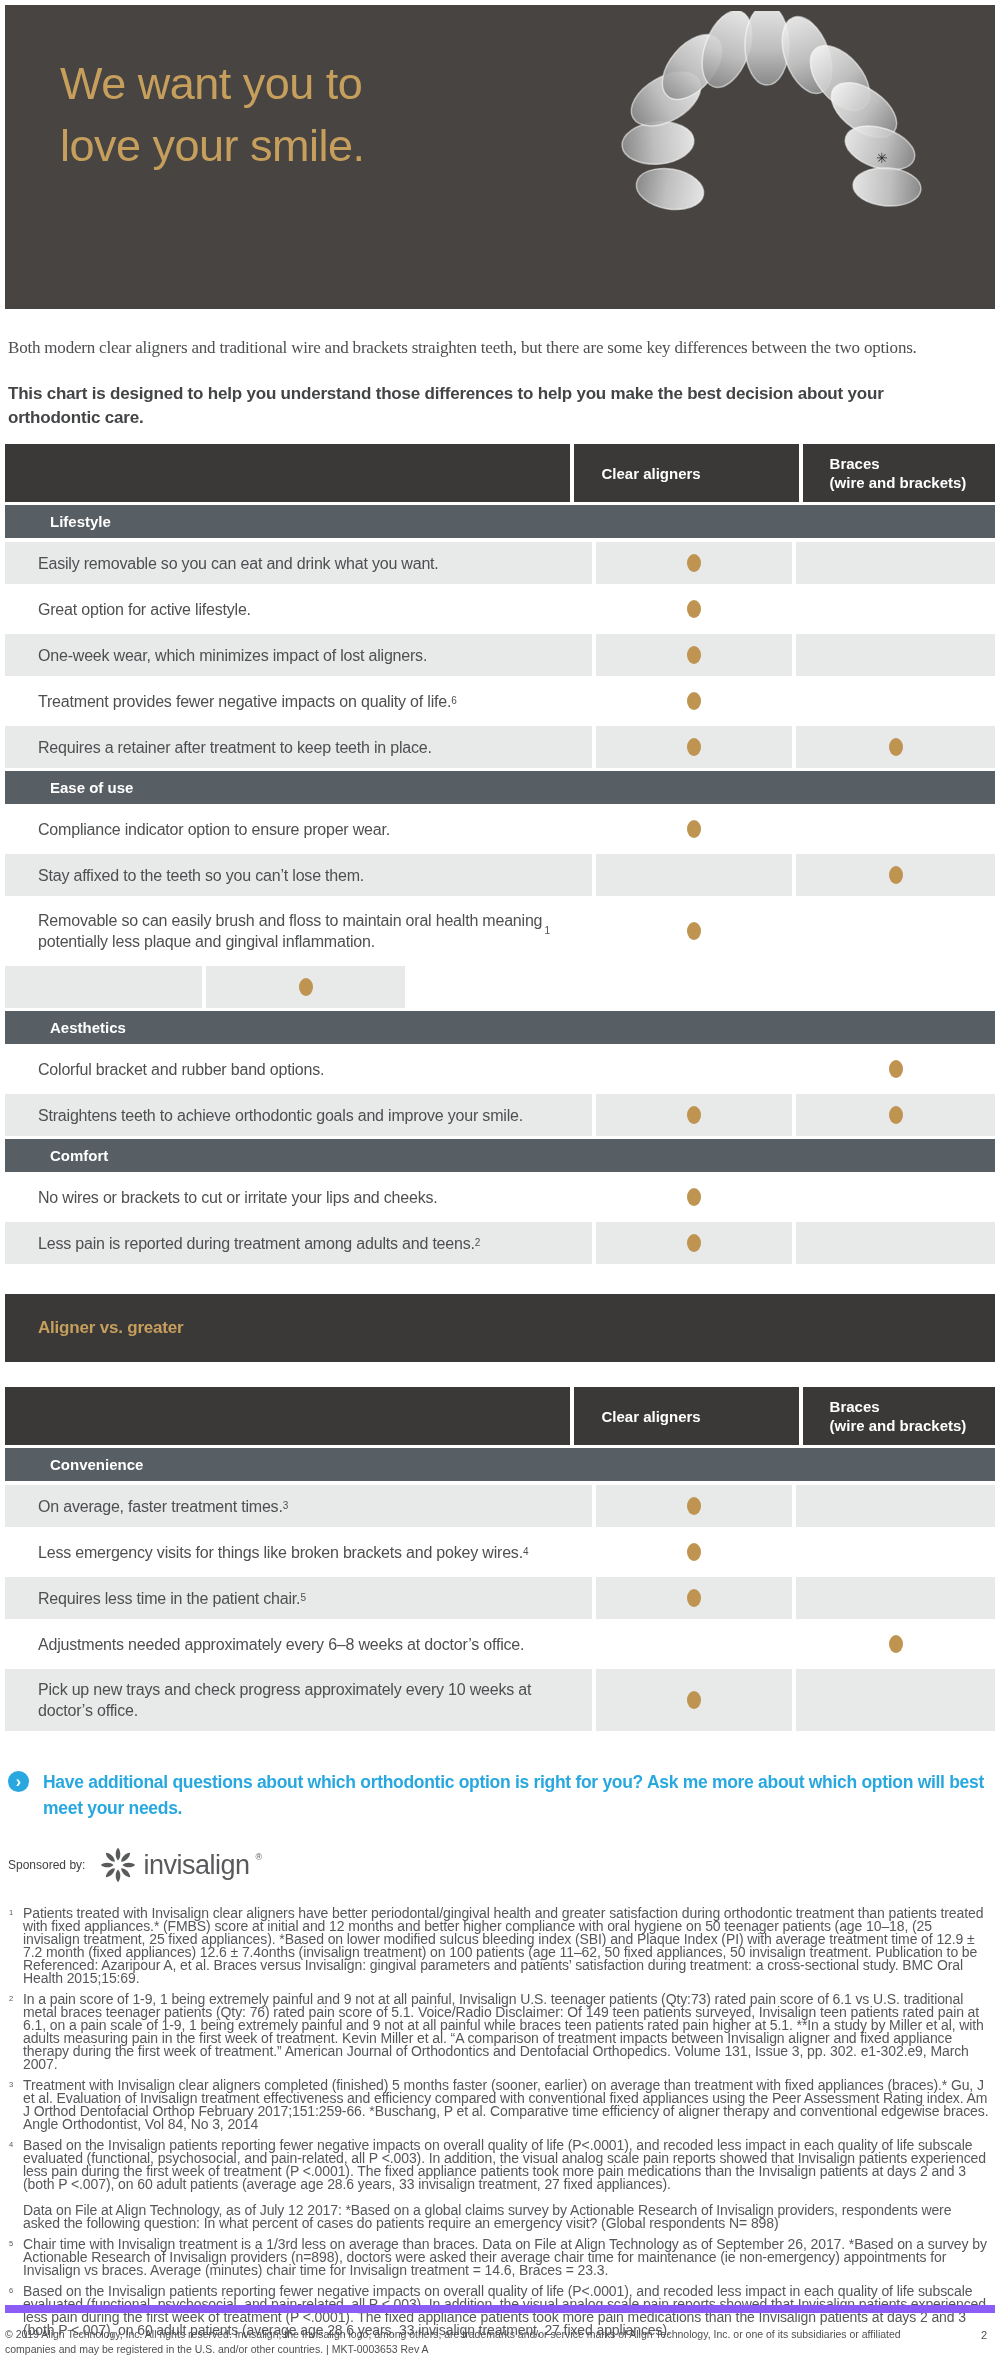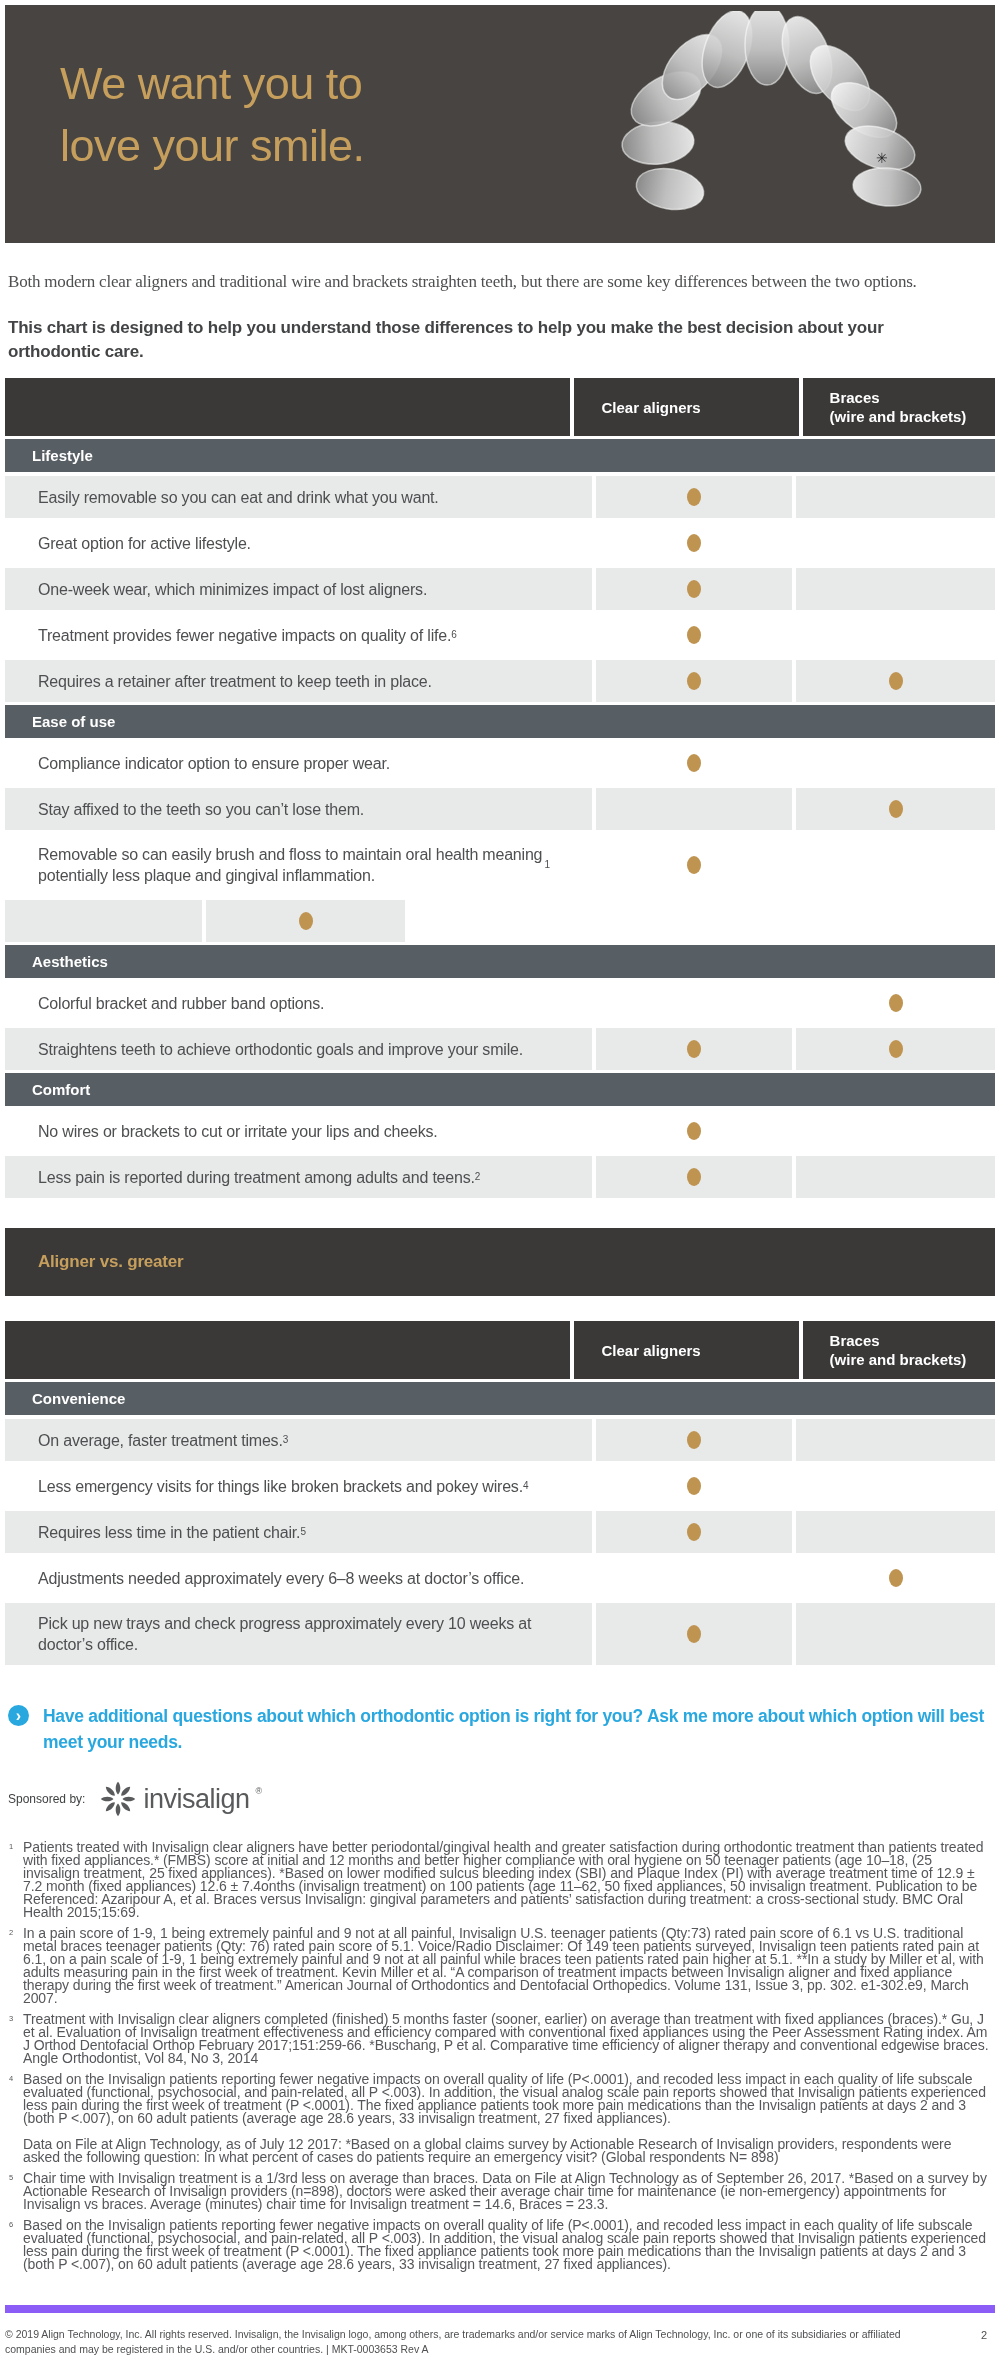--- a/index.html
+++ b/index.html
@@ -3,39 +3,39 @@
 <meta charset="utf-8">
 <style>
   * { margin:0; padding:0; box-sizing:border-box; }
   html,body { background:#ffffff; }
   body {
     width:1000px; height:2369px; position:relative;
     font-family:"Liberation Sans", sans-serif;
     color:#4e4f51; padding:5px 5px 0 5px; overflow:hidden;
   }
   .banner {
-    position:relative; width:990px; height:238px; background:#474441; overflow:hidden;
+    position:relative; width:990px; height:304px; background:#474441; overflow:hidden;
   }
   .banner-title {
     position:absolute; left:55px; top:48px;
     font-size:45px; line-height:62px; font-weight:400; letter-spacing:-0.5px;
     color:#c79f5d;
   }
   .banner-art { position:absolute; right:55px; top:6px; }
 
   .intro { margin:27px 3px 0 3px; font-size:17px; line-height:24px; letter-spacing:-0.2px; color:#4e4f51; width:945px;font-family:Liberation Serif, serif; }
   .intro-bold { margin:22px 3px 0 3px; font-size:17px; line-height:24px; letter-spacing:-0.2px; font-weight:bold; color:#434446; width:945px; }
 
   .ctable { margin-top:14px; width:990px; }
   .hdr-row { display:flex; gap:4px; height:58px; }
   .hdr-cell { background:#3a3938; color:#ffffff; font-weight:bold; font-size:15px; display:flex; flex-direction:column; justify-content:center; }
   .hdr-cell.c1 { width:588px; }
   .hdr-cell.c2 { width:232px; padding-left:27px; }
   .hdr-cell.c3 { width:199px; padding-left:27px; line-height:19px; }
-  .sec-bar { margin-top:3px; height:33px; background:#585f64; color:#ffffff; font-weight:bold; font-size:15px; display:flex; align-items:center; padding-left:27px; }
+  .sec-bar { margin-top:3px; height:33px; background:#585f64; color:#ffffff; font-weight:bold; font-size:15px; display:flex; align-items:center; padding-left:45px; }
   .row { display:flex; gap:4px; margin-top:4px; min-height:42px; }
   .row.tall { min-height:62px; }
   .cell { display:flex; align-items:center; }
   .cell.desc { width:588px; padding:6px 42px 6px 33px; font-size:16px; line-height:21px; letter-spacing:-0.2px; color:#4e4f51; }
   .cell.mark { justify-content:center; }
   .cell.m2 { width:197px; }
   .cell.m3 { width:199px; }
   .row.alt .cell { background:#e8e9e9; }
   .dot { width:14px; height:18px; border-radius:50%; background:#bf9350; display:block; }
   sup.fn { font-size:10px; vertical-align:super; line-height:0; }

